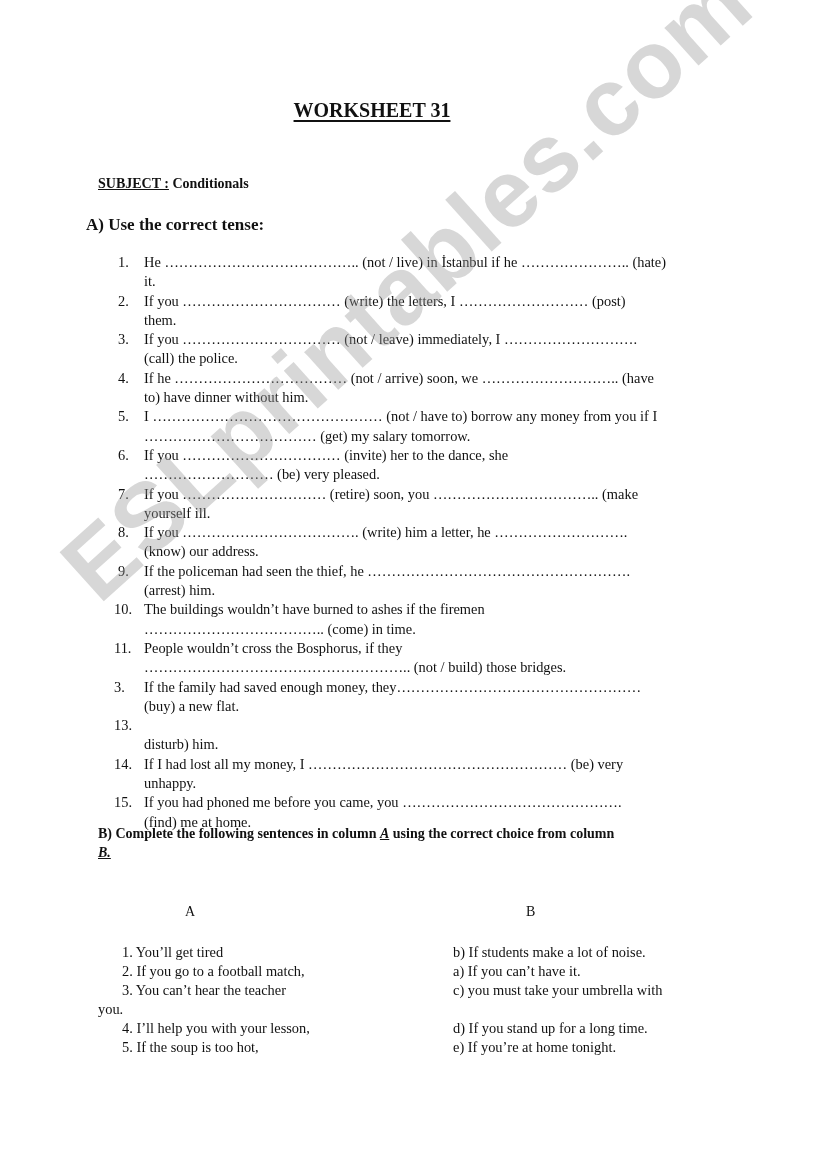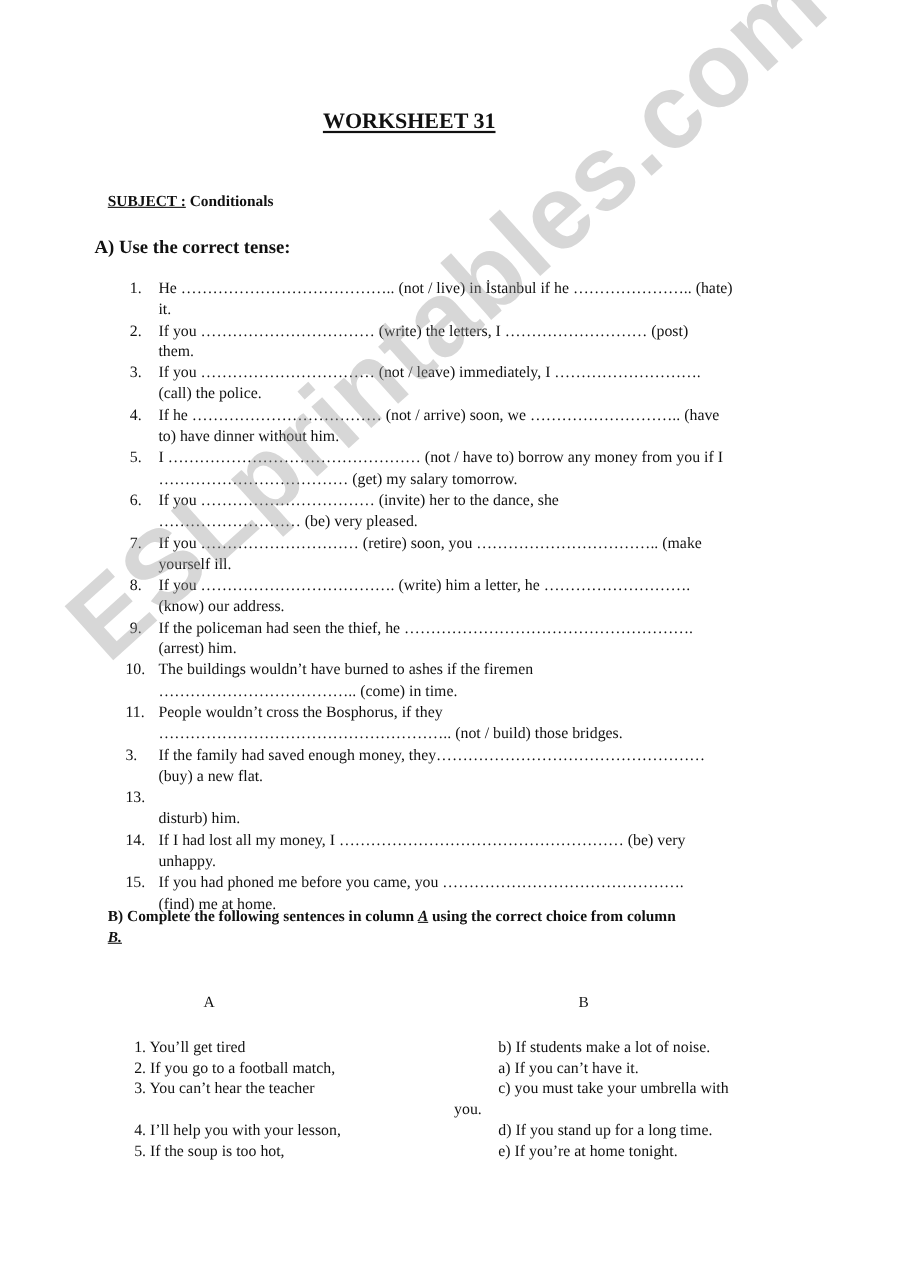--- a/index.html
+++ b/index.html
@@ -29,21 +29,21 @@
   .sectionB {
     position: absolute; left: 98px; top: 824px; width: 640px;
     font-size: 14px; font-weight: bold; line-height: 19px;
   }
   .sectionB u { font-style: italic; }
   .colhdr { position: absolute; top: 904px; font-size: 14px; }
   .colA { left: 185px; }
   .colB { left: 526px; }
   .matchA { position: absolute; left: 98px; top: 943px; width: 340px; font-size: 14.4px; }
   .matchA .row { line-height: 19px; padding-left: 24px; }
-  .matchA .row.wrap3 { padding-left: 0; text-align: right; }
+  .matchA .row.wrap3 { padding-left: 0; }
   .matchB { position: absolute; left: 453px; top: 943px; width: 300px; font-size: 14.4px; }
   .matchB .row { line-height: 19px; }
   .matchB .spacer { height: 19px; }
   .watermark {
     position: absolute; left: 40px; top: 540px; width: 900px;
     transform-origin: 0 0; transform: rotate(-42deg);
     font-family: "Liberation Sans", "DejaVu Sans", sans-serif; font-weight: bold;
     font-size: 96px; color: rgba(150,150,150,0.38); white-space: nowrap;
     pointer-events: none; letter-spacing: 1px;
   }

